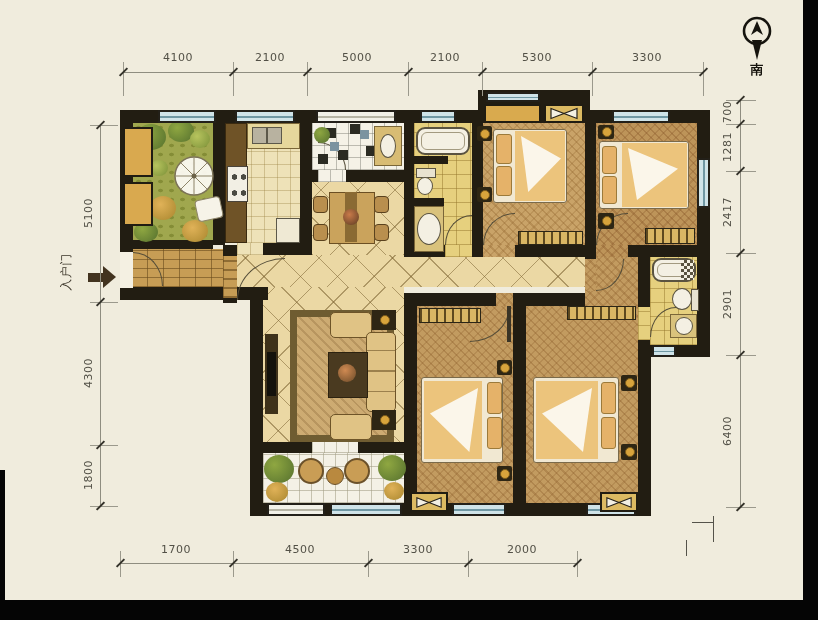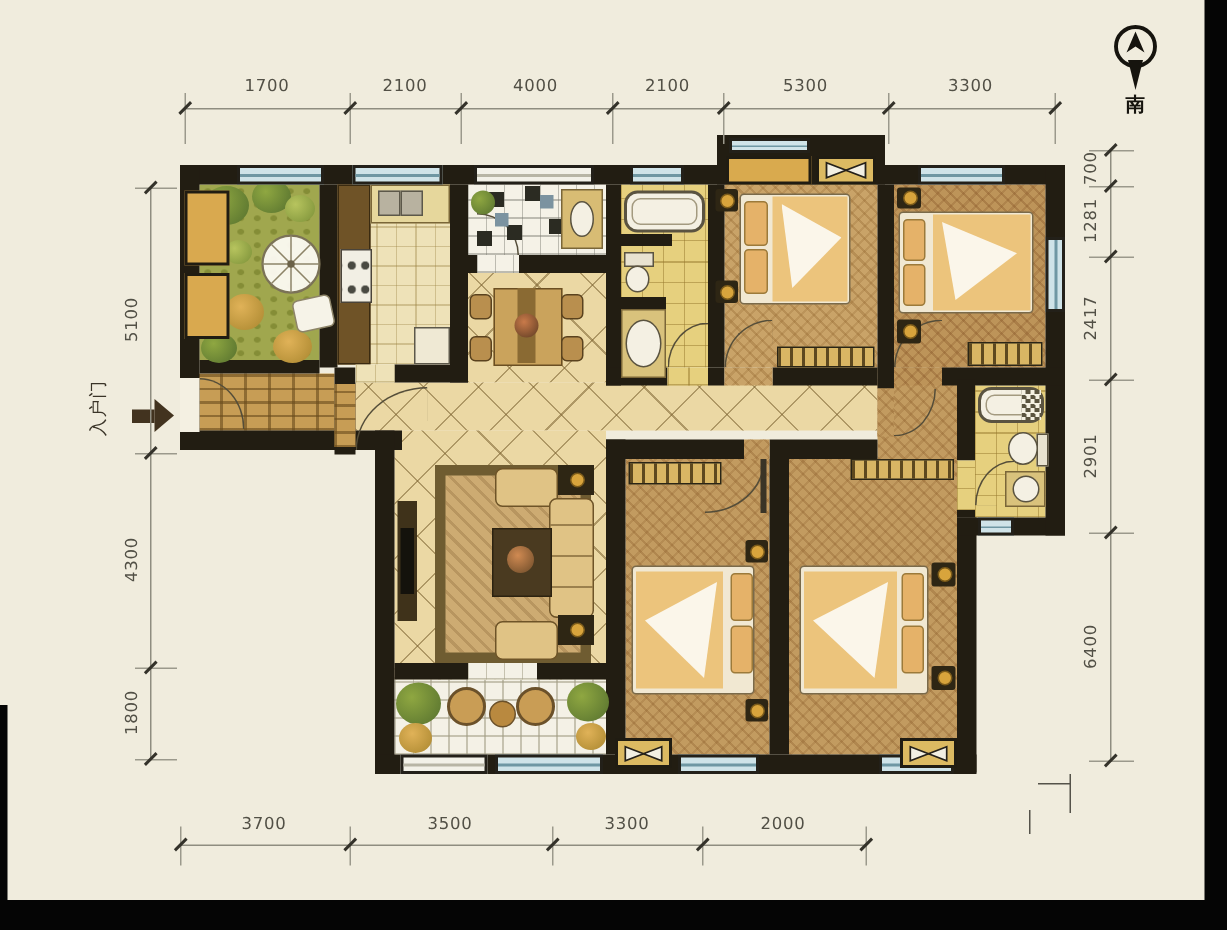--- a/index.html
+++ b/index.html
@@ -348,23 +348,23 @@
   <div class="ext" style="left:482px;top:62px;width:1px;height:34px"></div>
   <div class="ext" style="left:592px;top:62px;width:1px;height:34px"></div>
   <div class="ext" style="left:703px;top:62px;width:1px;height:34px"></div>
   <div class="tick" style="left:118px;top:71px"></div>
   <div class="tick" style="left:228px;top:71px"></div>
   <div class="tick" style="left:302px;top:71px"></div>
   <div class="tick" style="left:403px;top:71px"></div>
   <div class="tick" style="left:477px;top:71px"></div>
   <div class="tick" style="left:587px;top:71px"></div>
   <div class="tick" style="left:698px;top:71px"></div>
-  <span class="dimlab" style="left:178px;top:57px">1700</span>
+  <span class="dimlab" style="left:178px;top:57px">4100</span>
   <span class="dimlab" style="left:270px;top:57px">2100</span>
-  <span class="dimlab" style="left:357px;top:57px">4000</span>
+  <span class="dimlab" style="left:357px;top:57px">5000</span>
   <span class="dimlab" style="left:445px;top:57px">2100</span>
   <span class="dimlab" style="left:537px;top:57px">5300</span>
   <span class="dimlab" style="left:647px;top:57px">3300</span>
 
   <div class="dimline" style="left:100px;top:125px;width:1px;height:381px"></div>
   <div class="ext" style="left:90px;top:125px;width:28px;height:1px"></div>
   <div class="ext" style="left:90px;top:302px;width:28px;height:1px"></div>
   <div class="ext" style="left:90px;top:445px;width:28px;height:1px"></div>
   <div class="ext" style="left:90px;top:506px;width:28px;height:1px"></div>
   <div class="tick" style="left:95px;top:124px"></div>
@@ -398,22 +398,22 @@
   <div class="ext" style="left:120px;top:551px;width:1px;height:26px"></div>
   <div class="ext" style="left:233px;top:551px;width:1px;height:26px"></div>
   <div class="ext" style="left:368px;top:551px;width:1px;height:26px"></div>
   <div class="ext" style="left:468px;top:551px;width:1px;height:26px"></div>
   <div class="ext" style="left:577px;top:551px;width:1px;height:26px"></div>
   <div class="tick" style="left:115px;top:562px"></div>
   <div class="tick" style="left:228px;top:562px"></div>
   <div class="tick" style="left:363px;top:562px"></div>
   <div class="tick" style="left:463px;top:562px"></div>
   <div class="tick" style="left:572px;top:562px"></div>
-  <span class="dimlab" style="left:176px;top:549px">3700</span>
-  <span class="dimlab" style="left:300px;top:549px">3500</span>
+  <span class="dimlab" style="left:176px;top:549px">1700</span>
+  <span class="dimlab" style="left:300px;top:549px">4500</span>
   <span class="dimlab" style="left:418px;top:549px">3300</span>
   <span class="dimlab" style="left:522px;top:549px">2000</span>
 
   <div class="cmark" style="left:692px;top:522px;width:22px;height:1px"></div>
   <div class="cmark" style="left:713px;top:516px;width:1px;height:26px"></div>
   <div class="cmark" style="left:686px;top:540px;width:1px;height:16px"></div>
 
   <div class="band" style="left:803px;top:0;width:15px;height:620px"></div>
   <div class="band" style="left:0;top:600px;width:818px;height:20px"></div>
   <div class="band" style="left:0;top:470px;width:5px;height:130px"></div>

